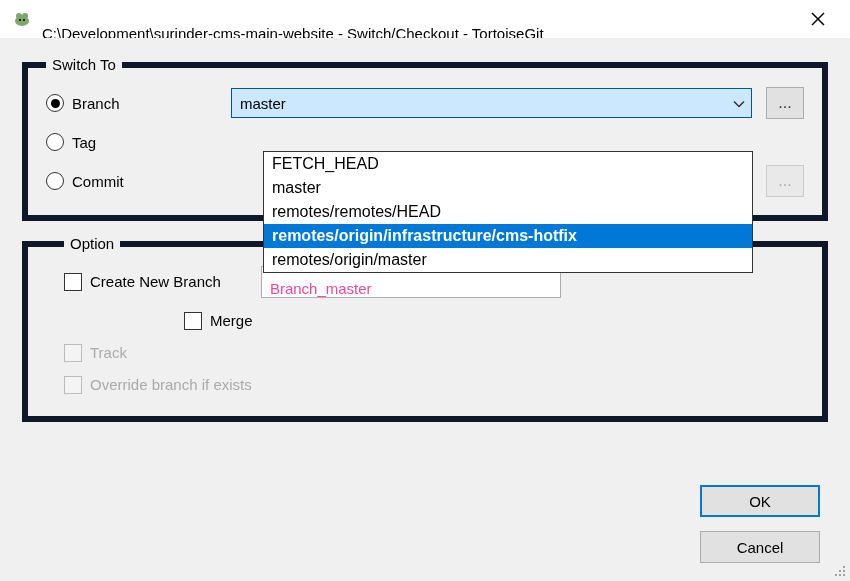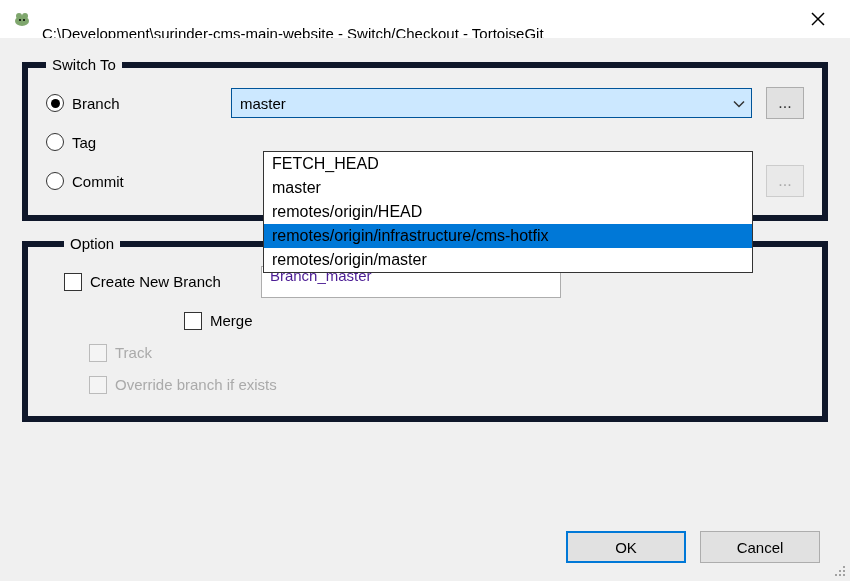--- a/index.html
+++ b/index.html
@@ -110,21 +110,22 @@
     border: 1px solid #333;
     background: #fff;
     z-index: 10;
   }
   .dropdown .opt {
     padding: 3px 8px;
     font-size: 16px;
   }
   .dropdown .opt.sel {
     background: #0078d7;
-    color: #000000;
+    color: #ffffff;
+    font-weight: bold;
   }
   .checkbox {
     width: 18px; height: 18px;
     border: 1.5px solid #333;
     background: #fff;
     margin-right: 8px;
     display: inline-flex;
     align-items: center; justify-content: center;
     position: relative;
   }
@@ -132,37 +133,38 @@
   .checkbox.checked::after {
     content: "";
     position: absolute;
     left: 3px; top: -1px;
     width: 7px; height: 12px;
     border: solid #000;
     border-width: 0 2px 2px 0;
     transform: rotate(40deg);
   }
   .cb-label { display: inline-flex; align-items: flex-start; }
-  .cb-label.disabled { color: #aaa; margin-left: 25px; }
+  .cb-label.disabled { color: #aaa; }
   .branch-input {
     width: 300px;
     height: 32px;
     border: 1px solid #adadad;
     background: #fff;
     padding: 0 8px;
-    color: #4c1d95;
+    color: #ec4899;
     margin-left: 40px;
-    display: flex; align-items: flex-start;
+    display: flex; align-items: flex-end;
   }
   .buttons {
     position: absolute;
     bottom: 18px;
     right: 30px;
     display: flex;
     gap: 14px;
+    flex-direction: column;
   }
   .btn {
     width: 120px; height: 32px;
     border: 1px solid #adadad;
     background: #e1e1e1;
     display: flex; align-items: center; justify-content: center;
   }
   .btn.default { border: 2px solid #0078d7; }
   .grip {
     position: absolute;
@@ -288,18 +290,18 @@
       <circle cx="14" cy="10" r="1" fill="#888"></circle>
       <circle cx="6" cy="14" r="1" fill="#888"></circle>
       <circle cx="10" cy="14" r="1" fill="#888"></circle>
       <circle cx="14" cy="14" r="1" fill="#888"></circle>
     </svg>
   </div>
 
   <div class="dropdown" id="dd">
       <div class="opt">FETCH_HEAD</div>
       <div class="opt">master</div>
-      <div class="opt">remotes/origin/HEAD</div>
+      <div class="opt">remotes/remotes/HEAD</div>
       <div class="opt sel">remotes/origin/infrastructure/cms-hotfix</div>
       <div class="opt">remotes/origin/master</div>
     </div>
 
 </div>
 
 </body></html>

